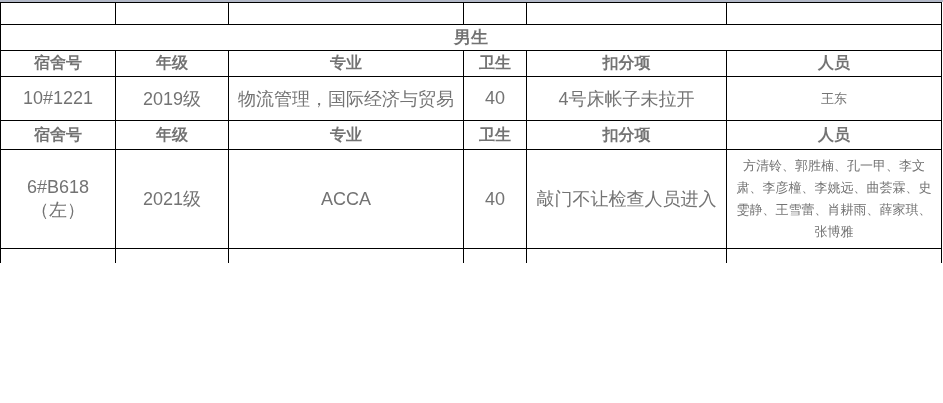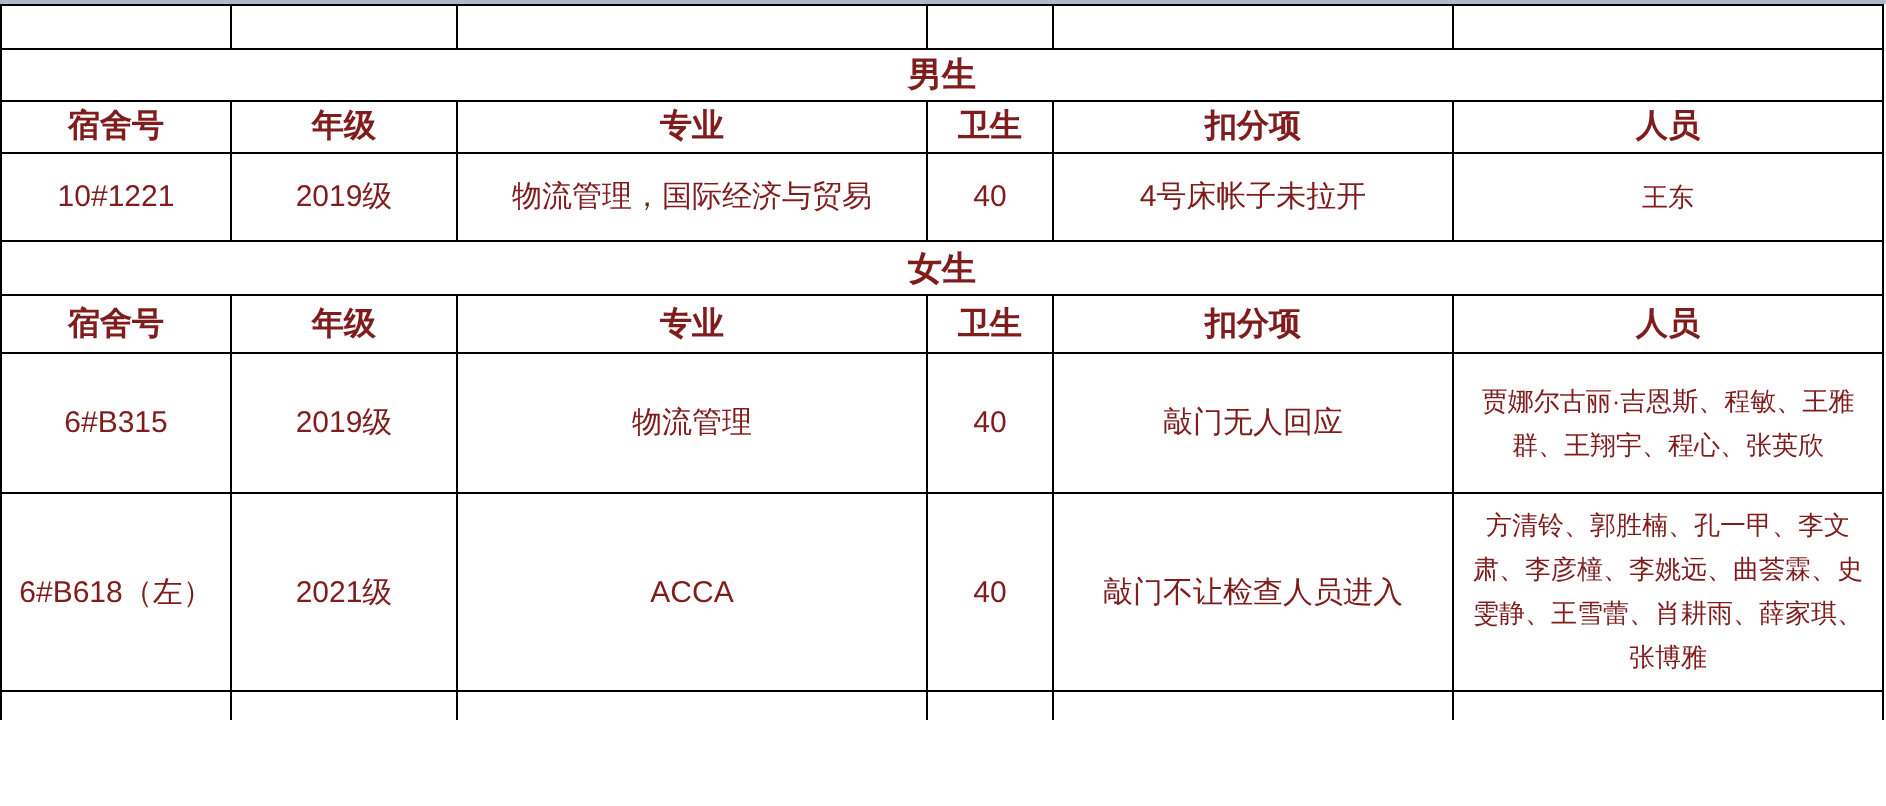--- a/index.html
+++ b/index.html
@@ -2,21 +2,21 @@
 <html><head>
 <meta charset="utf-8">
 <style>
   html,body{margin:0;padding:0;background:#fff;}
   .screen{
     position:relative;
     width:943px;height:403px;
     background:#ffffff;
     overflow:hidden;
     font-family:"Liberation Sans","DejaVu Sans",sans-serif;
-    color:#7f1d1d;
+    color:#737373;
   }
   .top-strip{
     width:943px;height:2px;
     background:#b2b8c7;
   }
   table.dorm{
     border-collapse:collapse;
     table-layout:fixed;
     width:941px;
   }
@@ -32,21 +32,21 @@
   tr.r-section{height:26px;}
   tr.r-section td{font-weight:bold;font-size:17px;}
   tr.r-head{height:26px;}
   tr.r-head2{height:29px;}
   tr.r-head th, tr.r-head2 th{font-weight:bold;font-size:16px;}
   tr.r-d1{height:44px;}
   tr.r-d2{height:43px;}
   tr.r-section2{height:27px;}
   tr.r-d3{height:70px;}
   tr.r-d4{height:99px;}
-  td.data{font-size:15px;}
+  td.data{font-size:18px;}
   td.members{font-size:13px;line-height:22px;padding:1px 5px;}
   tr.r-stub{height:14px;}
   tr.r-stub td{border-bottom:none;}
 </style>
 </head>
 <body>
 
 <div class="screen">
   <div class="top-strip"></div>
 
@@ -86,41 +86,30 @@
     <tr class="r-d1">
       <td class="data">10#1221</td>
       <td class="data">2019级</td>
       <td class="data">物流管理，国际经济与贸易</td>
       <td class="data">40</td>
       <td class="data">4号床帐子未拉开</td>
       <td class="members">王东</td>
     </tr>
 
 
-    <tr class="r-section r-section2">
-      <td colspan="6">女生</td>
-    </tr>
 
     <tr class="r-head2">
       <th>宿舍号</th>
       <th>年级</th>
       <th>专业</th>
       <th>卫生</th>
       <th>扣分项</th>
       <th>人员</th>
     </tr>
 
-    <tr class="r-d3">
-      <td class="data">6#B315</td>
-      <td class="data">2019级</td>
-      <td class="data">物流管理</td>
-      <td class="data">40</td>
-      <td class="data">敲门无人回应</td>
-      <td class="members">贾娜尔古丽·吉恩斯、程敏、王雅群、王翔宇、程心、张英欣</td>
-    </tr>
 
     <tr class="r-d4">
       <td class="data">6#B618（左）</td>
       <td class="data">2021级</td>
       <td class="data">ACCA</td>
       <td class="data">40</td>
       <td class="data">敲门不让检查人员进入</td>
       <td class="members">方清铃、郭胜楠、孔一甲、李文肃、李彦橦、李姚远、曲荟霖、史雯静、王雪蕾、肖耕雨、薛家琪、张博雅</td>
     </tr>
 

